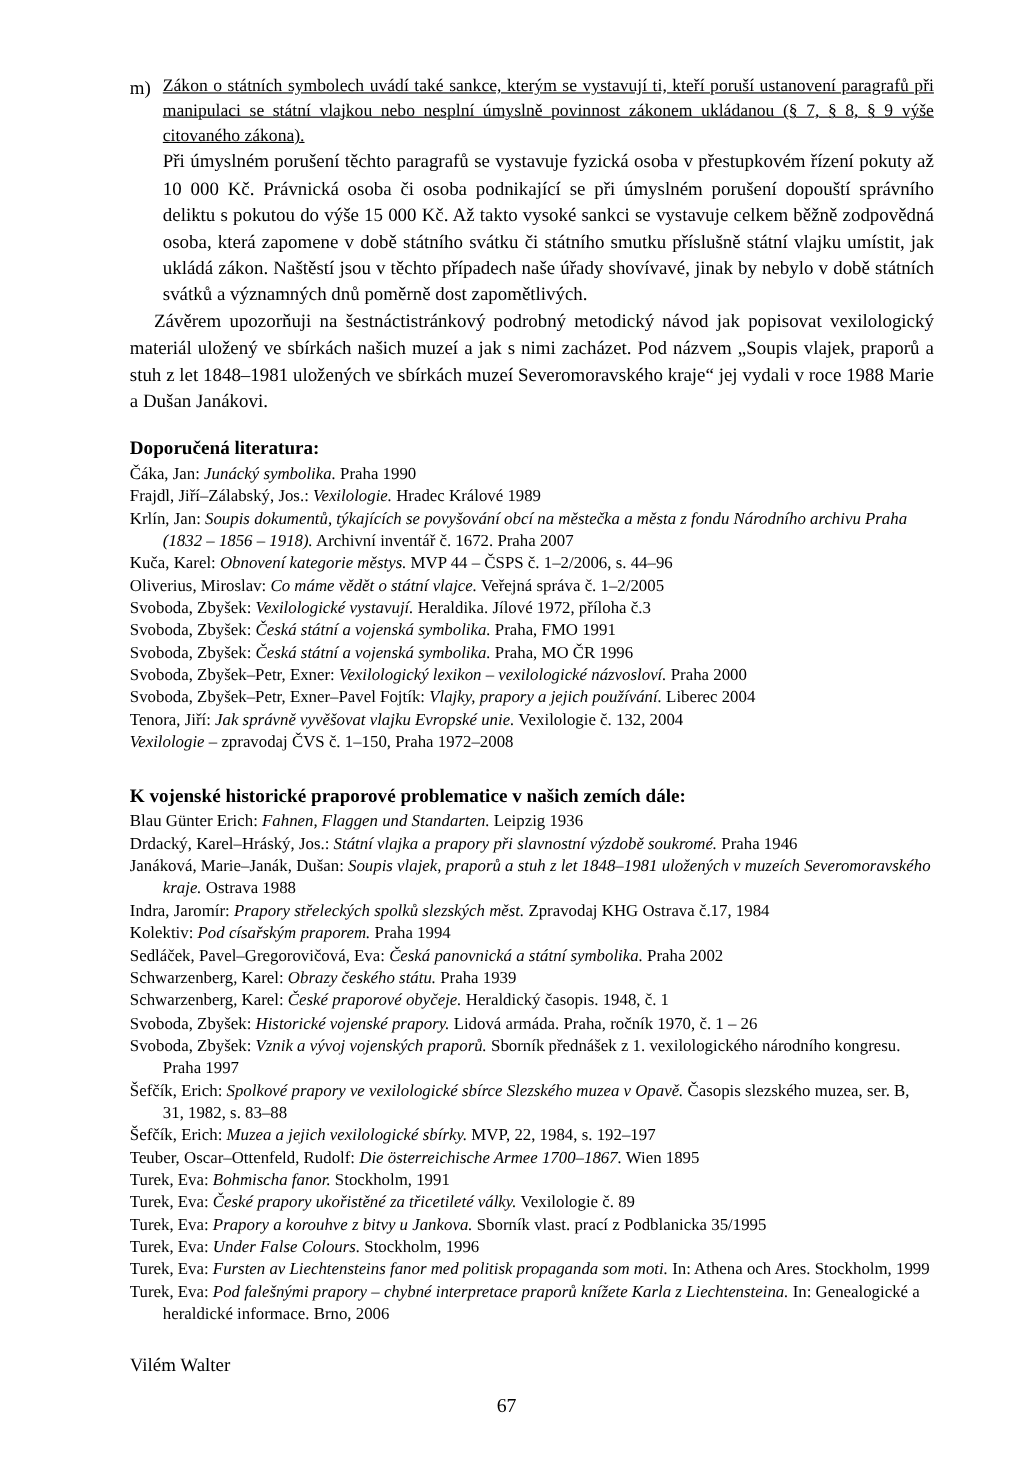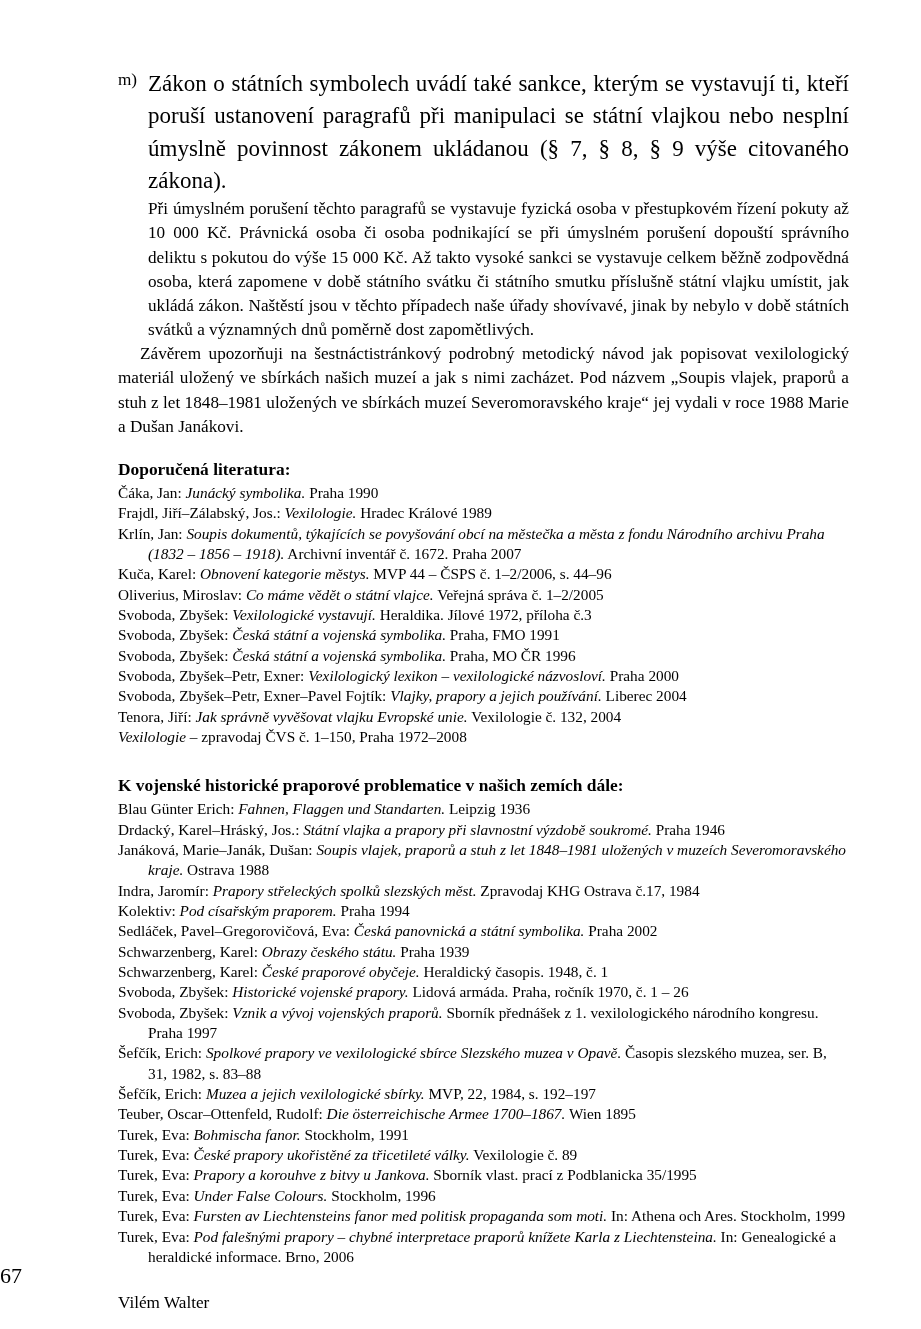--- a/index.html
+++ b/index.html
@@ -33,22 +33,23 @@
   }
   .item-marker {
     width: 30px;
     flex: 0 0 30px;
     font-size: 17.2px;
     line-height: 1.405;
   }
   .item-text {
     flex: 1 1 auto;
     text-align: justify;
-    font-size: 23px;
+    font-size: 16px;
     line-height: 1.405;
+    text-decoration: underline;
   }
   .para-indent {
     text-indent: 22px;
   }
   .para-hang {
     margin-left: 30px;
   }
   .section-head {
     font-weight: bold;
     font-size: 17.4px;
@@ -73,21 +74,22 @@
   .signature {
     font-size: 17.2px;
     margin-top: 26px;
     padding-right: 4px;
   }
   .page-number {
     position: absolute;
     left: 0;
     right: 0;
     bottom: 40px;
-    font-size: 22px;
+    text-align: center;
+    font-size: 18px;
   }
 </style>
 </head>
 <body>
 
 <div class="page">
 
   <div class="body-block">
 
     <div class="item-row">

